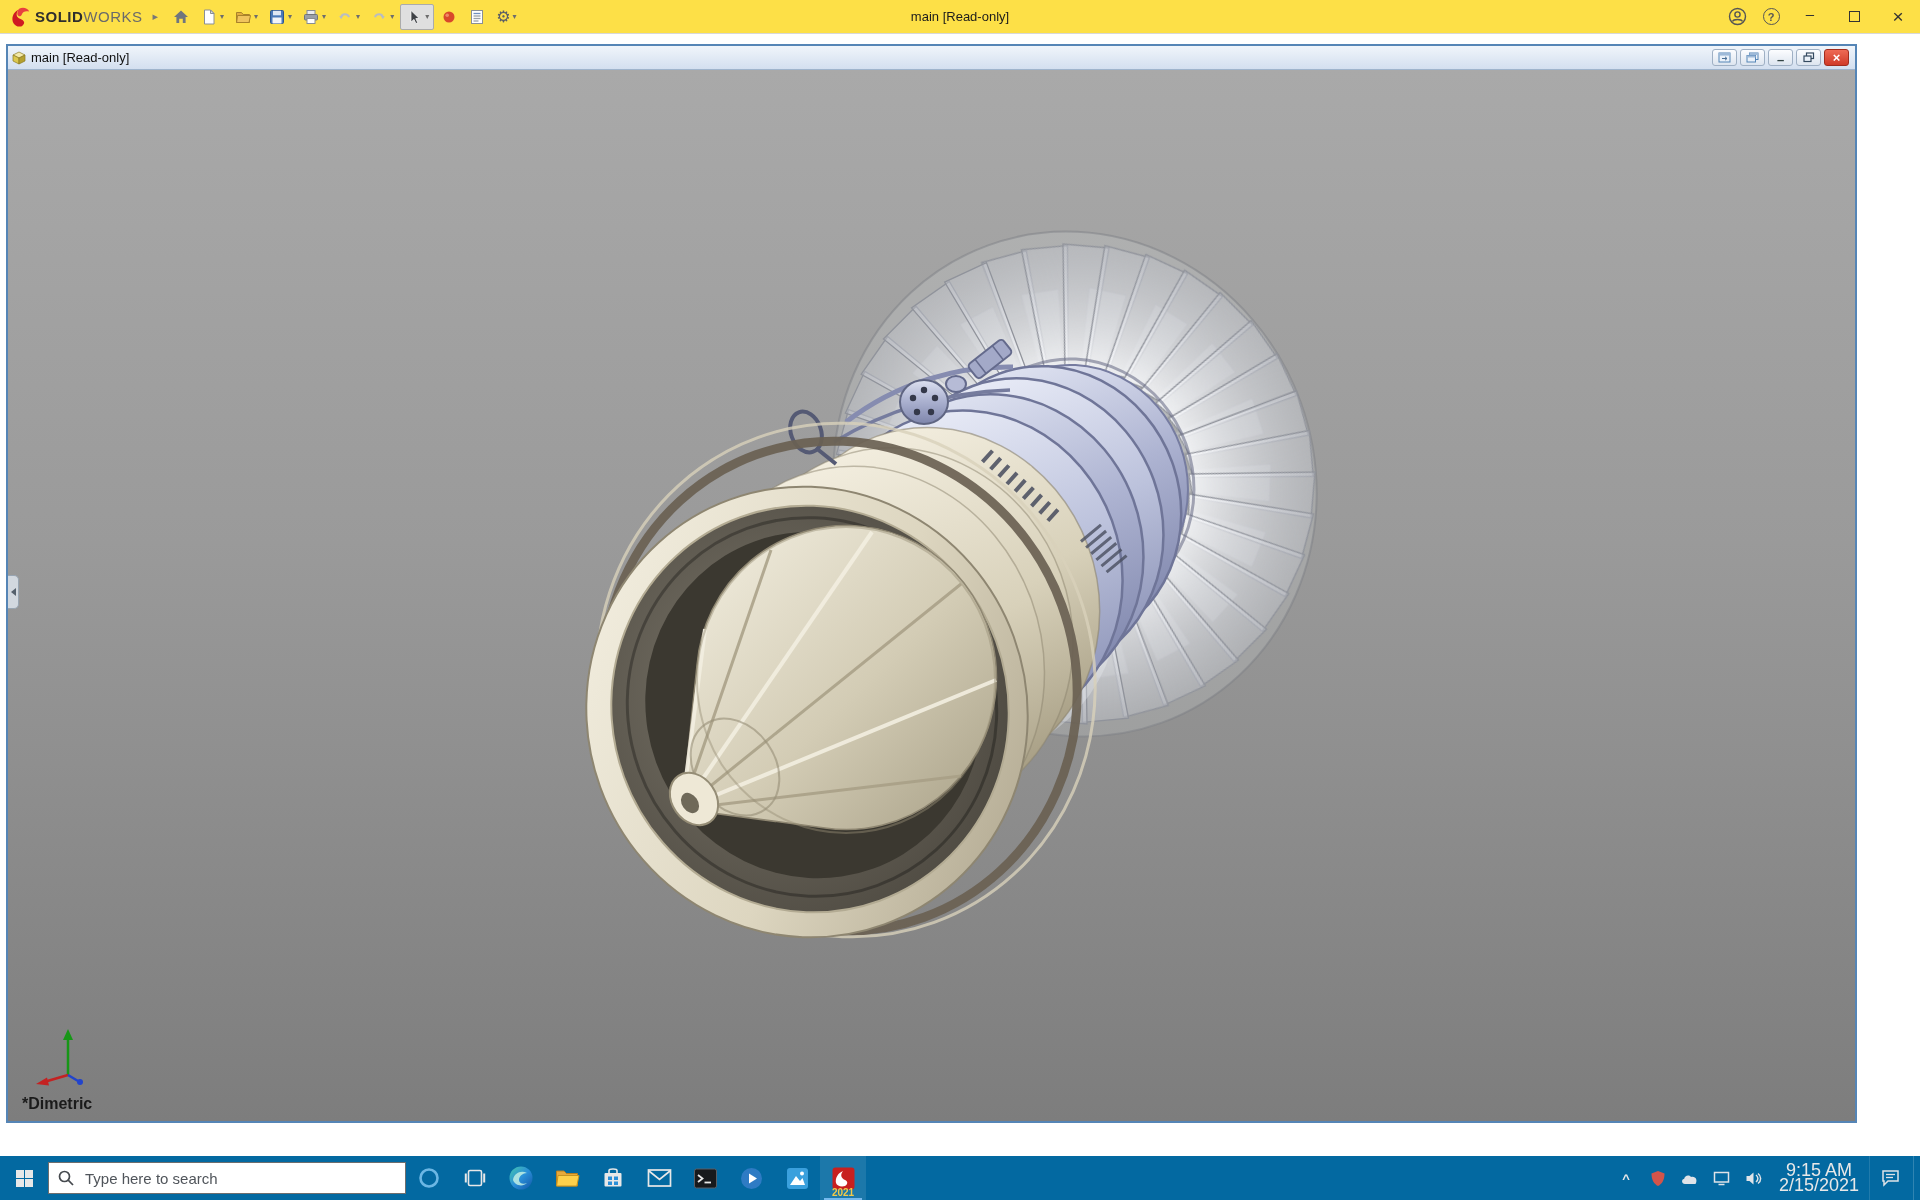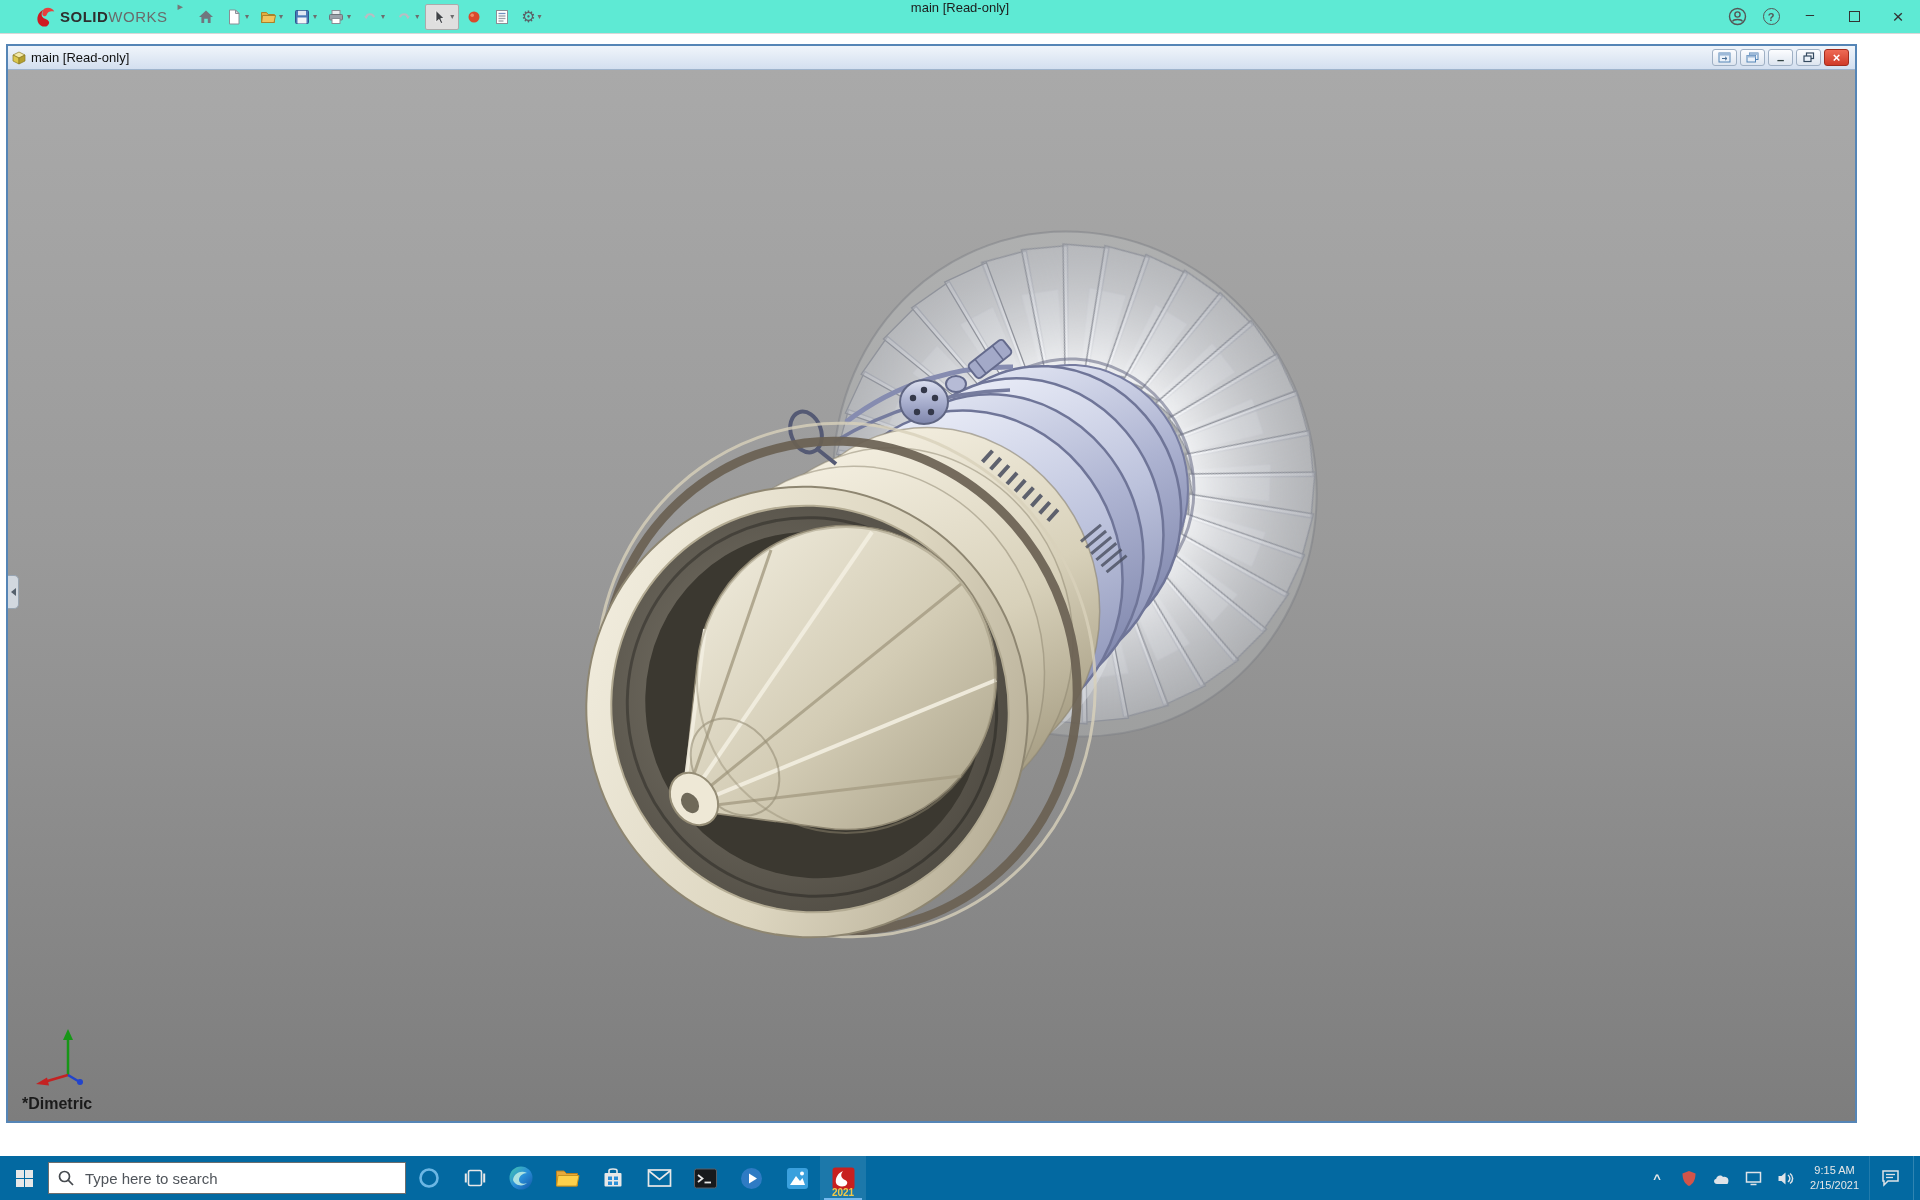--- a/index.html
+++ b/index.html
@@ -1,22 +1,22 @@
 <!DOCTYPE html>
 <html><head>
 <meta charset="utf-8">
 <style>
   *{margin:0;padding:0;box-sizing:border-box;}
   html,body{width:1920px;height:1200px;overflow:hidden;background:#fff;
     font-family:"Liberation Sans","DejaVu Sans",sans-serif;}
   .app{position:absolute;inset:0;background:#fff;}
 
   
-  .titlebar{position:absolute;top:0;left:0;right:0;height:34px;background:#5eead4;
-    border-bottom:1px solid #d8d8d8;display:flex;padding-left:25px;}
+  .titlebar{position:absolute;top:0;left:0;right:0;height:34px;background:#fde047;
+    border-bottom:1px solid #d8d8d8;display:flex;align-items:center;}
   .logo{display:flex;align-items:center;gap:3px;padding:0 8px 0 10px;}
   .logo-mark{width:22px;height:22px;}
   .brand{font-size:15px;letter-spacing:.5px;color:#3c3c3c;}
   .brand b{font-weight:bold;color:#2e2e2e;}
   .brand span{font-weight:normal;color:#6a6a6a;}
   .expand-arrow{font-size:11px;color:#777;padding:0 10px 0 2px;}
   .toolbar{display:flex;align-items:center;gap:2px;}
   .tbtn{height:26px;display:flex;align-items:center;gap:2px;padding:0 4px;border-radius:2px;}
   .tbtn.active{background:#dfdfdf;border:1px solid #ababab;}
   .caret{font-size:8px;color:#6d6d6d;line-height:1;}
@@ -67,21 +67,21 @@
   .search-icon{position:absolute;left:9px;top:7px;}
   .app-slot{width:46px;display:flex;align-items:center;justify-content:center;position:relative;}
   .app-slot.active{background:rgba(255,255,255,.10);}
   .app-slot.active::after{content:"";position:absolute;left:4px;right:4px;bottom:0;height:2px;background:#76b9ed;}
   .sw-badge{position:absolute;bottom:2px;left:50%;transform:translateX(-50%);
     font-size:10px;color:#f3c948;line-height:1;font-weight:bold;}
   .tray{margin-left:auto;display:flex;align-items:center;gap:2px;padding-right:2px;}
   .tray-slot{width:30px;height:44px;display:flex;align-items:center;justify-content:center;}
   .chevron-up{font-size:13px;font-weight:bold;color:#e8e8e8;}
   .clock{display:flex;flex-direction:column;align-items:center;justify-content:center;
-    font-size:11px;line-height:15px;padding:0 8px;white-space:nowrap;}
+    font-size:18px;line-height:15px;padding:0 8px;white-space:nowrap;}
   .action-center{width:42px;height:44px;display:flex;align-items:center;justify-content:center;
     border-left:1px solid rgba(255,255,255,.12);}
   .desktop-peek{width:5px;height:44px;border-left:1px solid rgba(255,255,255,.18);}
 </style>
 </head>
 <body>
 
 <div class="app">
 
   <header class="titlebar">

